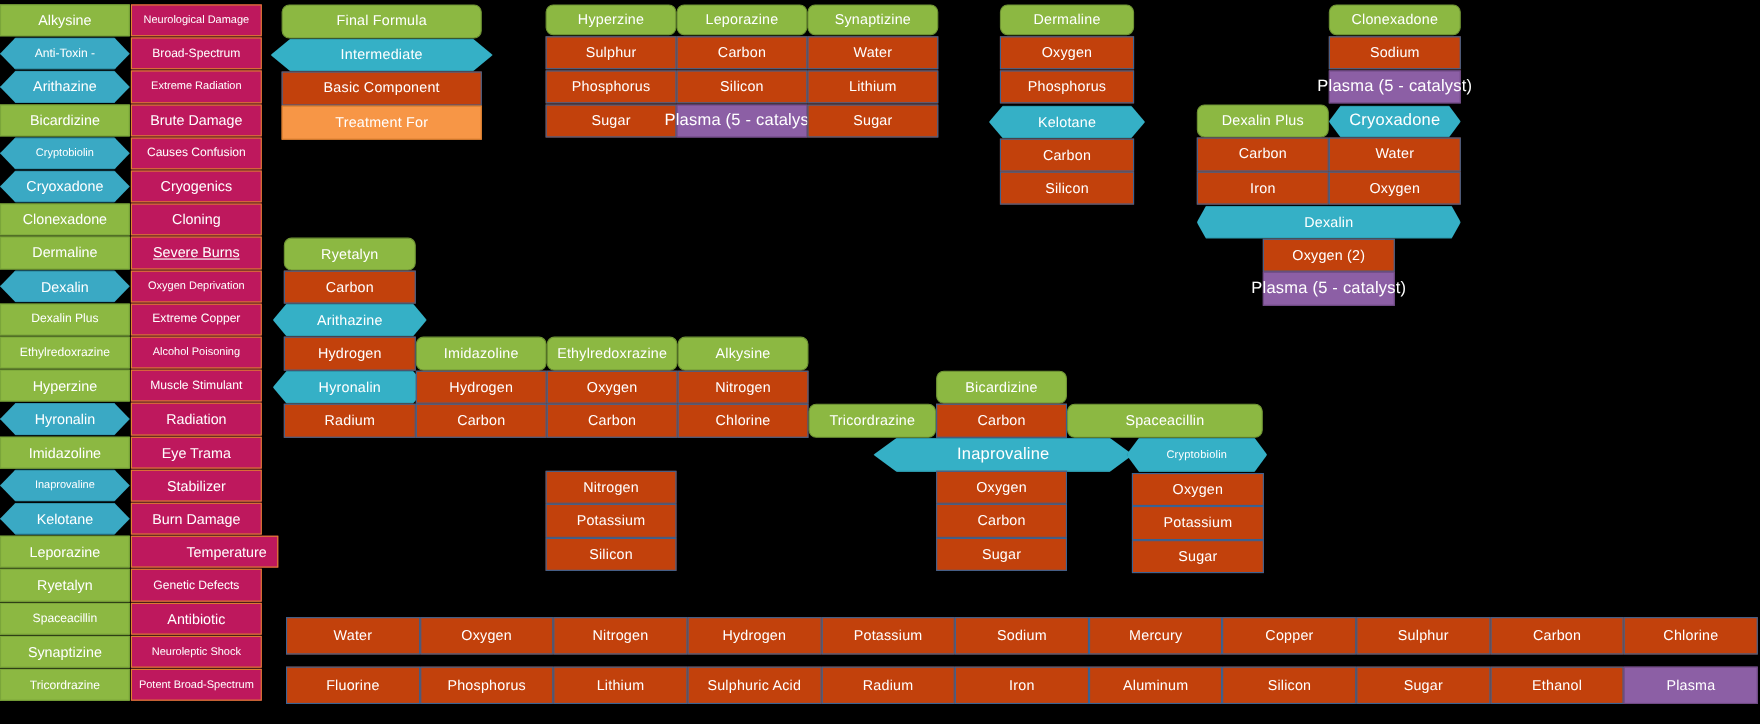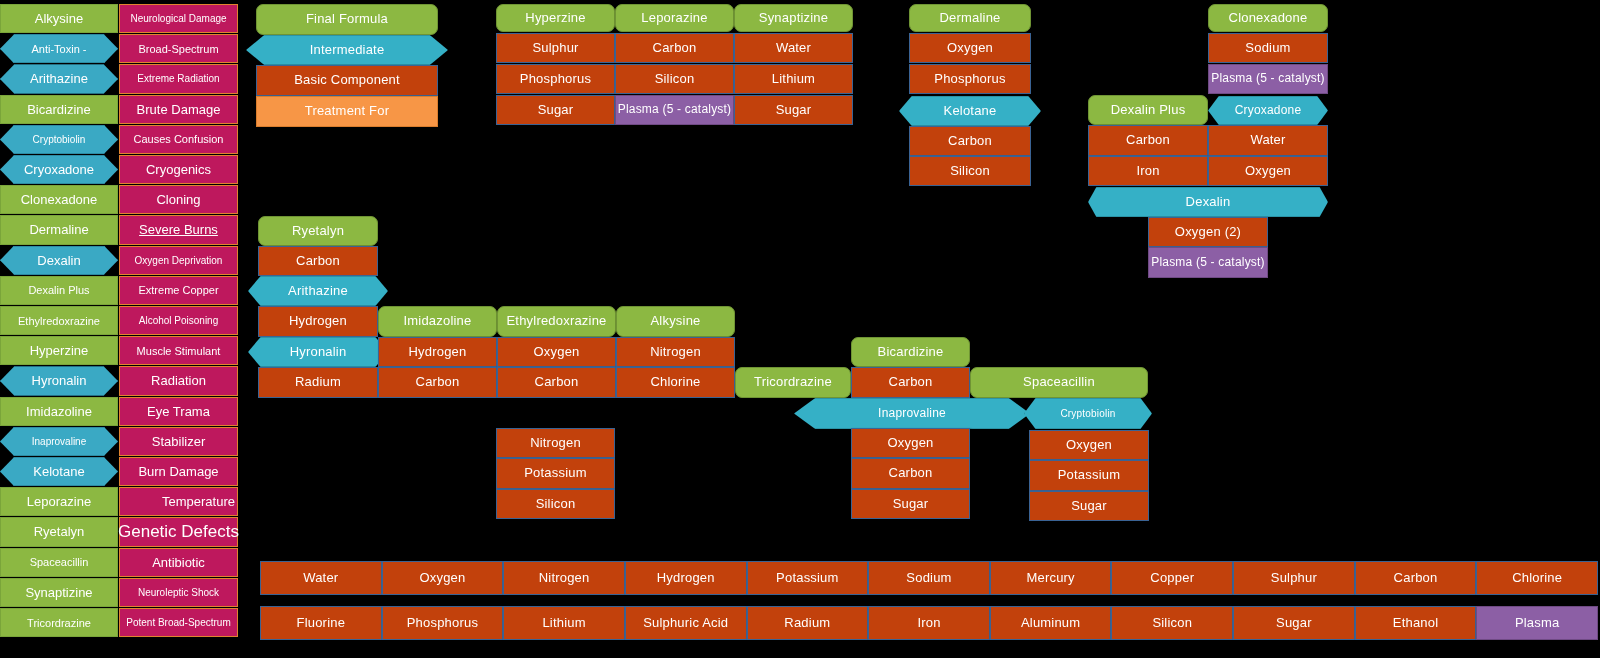--- a/index.html
+++ b/index.html
@@ -21,21 +21,21 @@
   .treat{background:#f79646;border:1px solid #d97d2d;
          box-shadow:1px 1px 2px rgba(0,0,0,.45);}
   .plasma{background:#8c5fa5;border:1px solid #6f4a84;
           box-shadow:1px 1px 2px rgba(0,0,0,.45);}
   .inter{background:#35b0c6;border:1px solid #2b93a6;
          clip-path:polygon(0% 50%, 9% 0%, 91% 0%, 100% 50%, 91% 100%, 9% 100%);
          filter:drop-shadow(1px 1px 1px rgba(0,0,0,.4));}
   .inter.wide{clip-path:polygon(0% 50%, 3.5% 0%, 96.5% 0%, 100% 50%, 96.5% 100%, 3.5% 100%);}
   .inter.xwide{clip-path:polygon(0% 50%, 2% 0%, 98% 0%, 100% 50%, 98% 100%, 2% 100%);}
 
-  .small{font-size:12px;}
+  .small{font-size:15px;}
   .tiny{font-size:10px;}
 
   
   .legend-cell{position:absolute;box-sizing:border-box;display:flex;
         align-items:center;justify-content:center;color:#fff;font-size:13px;
         text-align:center;white-space:nowrap;}
   .lg-final{background:#8cb842;border:1px solid #7aa53a;}
   .lg-inter{background:#3aa9c4;border:1px solid #2d8ca3;
         clip-path:polygon(0% 50%, 12% 0%, 88% 0%, 100% 50%, 88% 100%, 12% 100%);}
   .lg-treat{background:#be185d;border:1px solid #e0842f;}
@@ -72,23 +72,23 @@
       <div class="legend-cell lg-treat" style="left: 119px; top: 336.2px; width: 119px; height: 29.2px; font-size: 11px;">Muscle Stimulant</div>
       <div class="legend-cell lg-inter" style="left: 0px; top: 366.4px; width: 118px; height: 29.2px;">Hyronalin</div>
       <div class="legend-cell lg-treat" style="left: 119px; top: 366.4px; width: 119px; height: 29.2px;">Radiation</div>
       <div class="legend-cell lg-final" style="left: 0px; top: 396.6px; width: 118px; height: 29.2px;">Imidazoline</div>
       <div class="legend-cell lg-treat" style="left: 119px; top: 396.6px; width: 119px; height: 29.2px;">Eye Trama</div>
       <div class="legend-cell lg-inter" style="left: 0px; top: 426.8px; width: 118px; height: 29.2px; font-size: 10px;">Inaprovaline</div>
       <div class="legend-cell lg-treat" style="left: 119px; top: 426.8px; width: 119px; height: 29.2px;">Stabilizer</div>
       <div class="legend-cell lg-inter" style="left: 0px; top: 457px; width: 118px; height: 29.2px;">Kelotane</div>
       <div class="legend-cell lg-treat" style="left: 119px; top: 457px; width: 119px; height: 29.2px;">Burn Damage</div>
       <div class="legend-cell lg-final" style="left: 0px; top: 487.2px; width: 118px; height: 29.2px;">Leporazine</div>
-      <div class="legend-cell lg-treat" style="left: 119px; top: 487.2px; width: 119px; height: 29.2px; padding-left: 40px;">Temperature</div>
+      <div class="legend-cell lg-treat" style="left: 119px; top: 487.2px; width: 134px; height: 29.2px; padding-left: 40px;">Temperature</div>
       <div class="legend-cell lg-final" style="left: 0px; top: 517.4px; width: 118px; height: 29.2px;">Ryetalyn</div>
-      <div class="legend-cell lg-treat" style="left: 119px; top: 517.4px; width: 119px; height: 29.2px; font-size: 17px;">Genetic Defects</div>
+      <div class="legend-cell lg-treat" style="left: 119px; top: 517.4px; width: 119px; height: 29.2px; font-size: 11px;">Genetic Defects</div>
       <div class="legend-cell lg-final" style="left: 0px; top: 547.6px; width: 118px; height: 29.2px; font-size: 11px;">Spaceacillin</div>
       <div class="legend-cell lg-treat" style="left: 119px; top: 547.6px; width: 119px; height: 29.2px;">Antibiotic</div>
       <div class="legend-cell lg-final" style="left: 0px; top: 577.8px; width: 118px; height: 29.2px;">Synaptizine</div>
       <div class="legend-cell lg-treat" style="left: 119px; top: 577.8px; width: 119px; height: 29.2px; font-size: 10px;">Neuroleptic Shock</div>
       <div class="legend-cell lg-final" style="left: 0px; top: 608px; width: 118px; height: 29.2px; font-size: 11px;">Tricordrazine</div>
       <div class="legend-cell lg-treat" style="left: 119px; top: 608px; width: 119px; height: 29.2px; font-size: 10px;">Potent Broad-Spectrum</div>
     </div>
 
   <div class="node final" style="left:256px;top:4px;width:182px;height:31px;text-align:right;">
     <span class="txt">Final  Formula</span>

